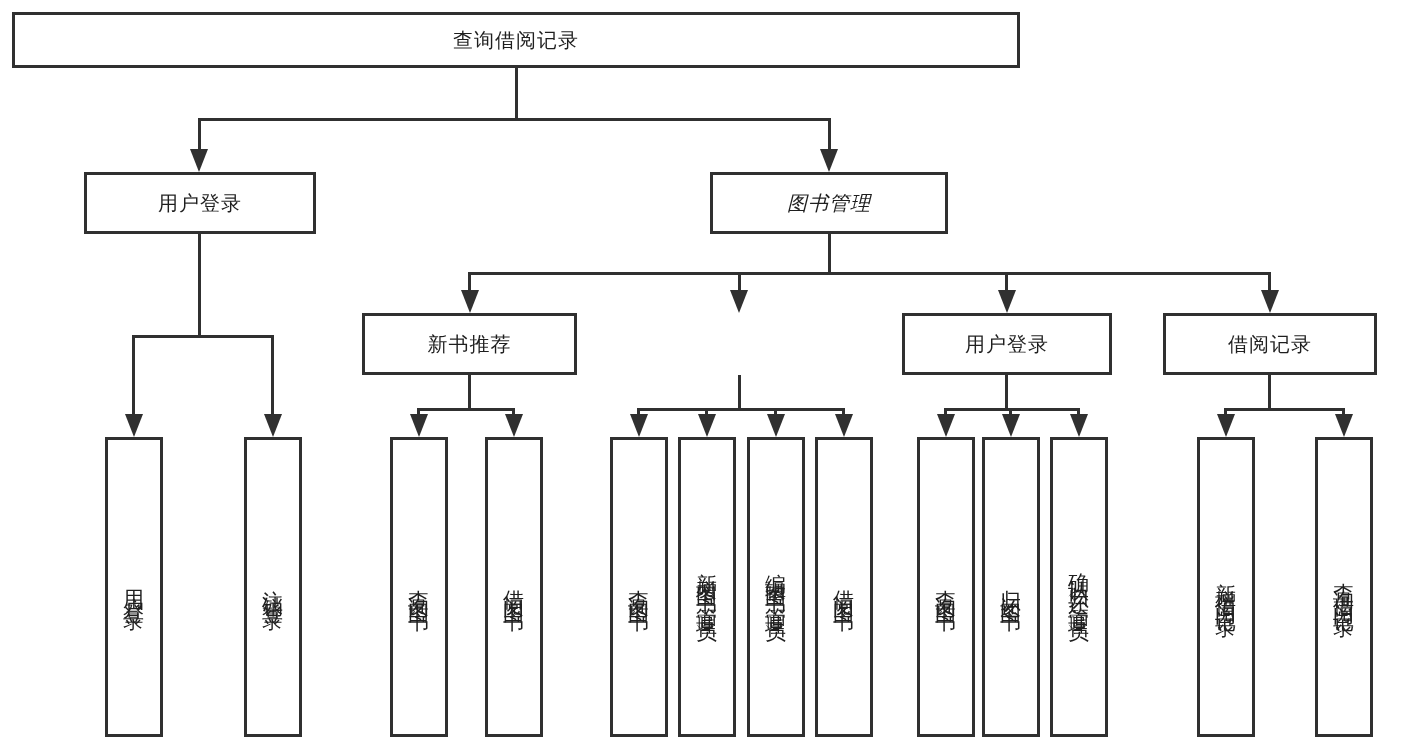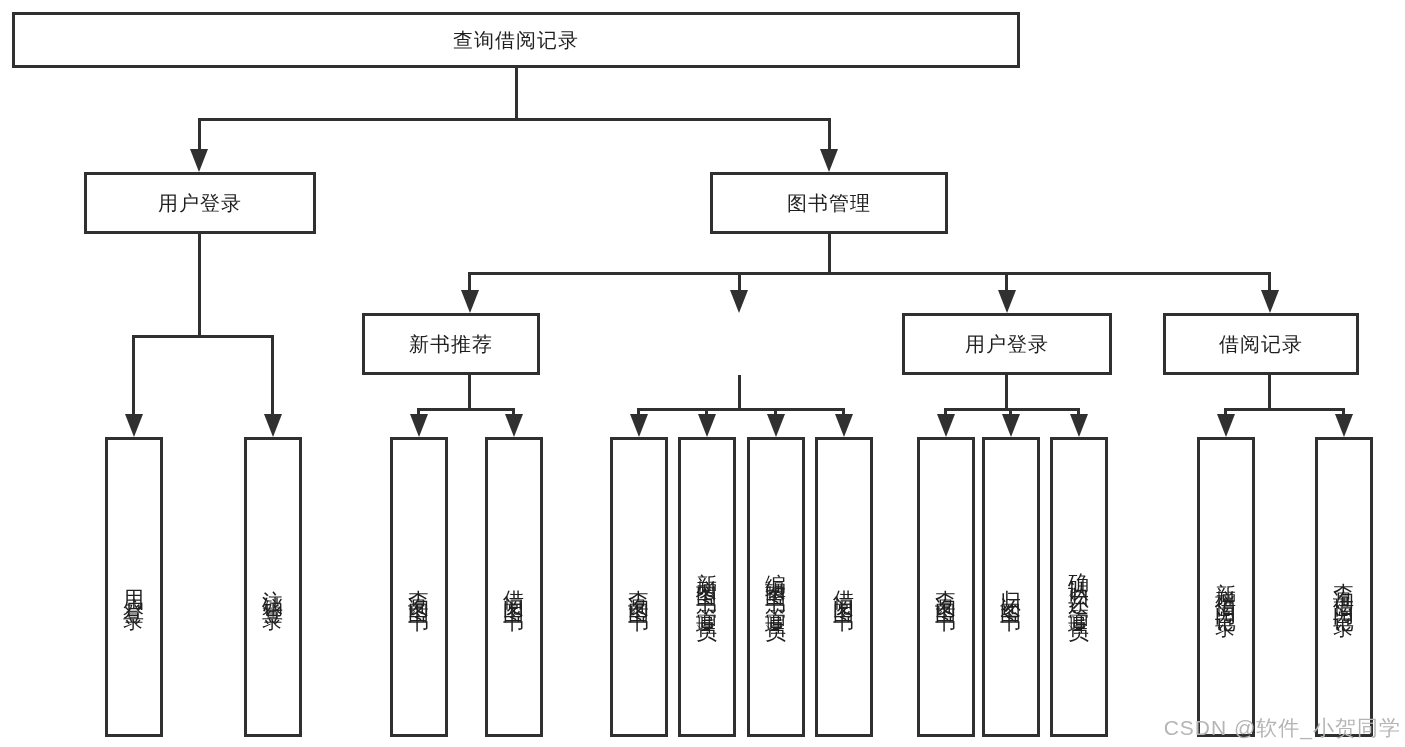--- a/index.html
+++ b/index.html
@@ -80,21 +80,21 @@
   <div class="v-line" style="left:515px; top:68px; height:50px;"></div>
   <div class="h-line" style="left:198px; top:118px; width:633px;"></div>
   <div class="v-line" style="left:198px; top:118px; height:34px;"></div>
   <div class="arrow-down" style="left:190px; top:149px;"></div>
   <div class="v-line" style="left:828px; top:118px; height:34px;"></div>
   <div class="arrow-down" style="left:820px; top:149px;"></div>
 
   <div class="node" style="left:84px; top:172px; width:232px; height:62px;">
     <span>用户登录</span>
   </div>
-  <div class="node" style="left:710px; top:172px; width:238px; height:62px;">
+  <div class="node" style="left:710px; top:172px; width:238px; height:62px;font-style:italic;">
     <span>图书管理</span>
   </div>
 
   <div class="v-line" style="left:198px; top:234px; height:101px;"></div>
   <div class="h-line" style="left:132px; top:335px; width:142px;"></div>
   <div class="v-line" style="left:132px; top:335px; height:81px;"></div>
   <div class="arrow-down" style="left:125px; top:414px;"></div>
   <div class="v-line" style="left:271px; top:335px; height:81px;"></div>
   <div class="arrow-down" style="left:264px; top:414px;"></div>
 
@@ -102,27 +102,27 @@
   <div class="h-line" style="left:468px; top:272px; width:803px;"></div>
   <div class="v-line" style="left:468px; top:272px; height:20px;"></div>
   <div class="arrow-down" style="left:461px; top:290px;"></div>
   <div class="v-line" style="left:738px; top:272px; height:20px;"></div>
   <div class="arrow-down" style="left:730px; top:290px;"></div>
   <div class="v-line" style="left:1005px; top:272px; height:20px;"></div>
   <div class="arrow-down" style="left:998px; top:290px;"></div>
   <div class="v-line" style="left:1268px; top:272px; height:20px;"></div>
   <div class="arrow-down" style="left:1261px; top:290px;"></div>
 
-  <div class="node" style="left:362px; top:313px; width:178px; height:62px;">
+  <div class="node" style="left:362px; top:313px; width:215px; height:62px;">
     <span>新书推荐</span>
   </div>
   <div class="node" style="left:902px; top:313px; width:210px; height:62px;">
     <span>用户登录</span>
   </div>
-  <div class="node" style="left:1163px; top:313px; width:196px; height:62px;font-family:Liberation Serif, serif;">
+  <div class="node" style="left:1163px; top:313px; width:214px; height:62px;font-family:Liberation Serif, serif;">
     <span>借阅记录</span>
   </div>
 
   <div class="v-line" style="left:468px; top:375px; height:33px;"></div>
   <div class="h-line" style="left:417px; top:408px; width:98px;"></div>
   <div class="v-line" style="left:417px; top:408px; height:10px;"></div>
   <div class="arrow-down" style="left:410px; top:414px;"></div>
   <div class="v-line" style="left:512px; top:408px; height:10px;"></div>
   <div class="arrow-down" style="left:505px; top:414px;"></div>
 
@@ -190,15 +190,14 @@
     <span class="vtext">确认归还（管理员）</span>
   </div>
 
   <div class="leaf" style="left:1197px;">
     <span class="vtext">新增借阅记录</span>
   </div>
   <div class="leaf" style="left:1315px;">
     <span class="vtext">查询借阅记录</span>
   </div>
 
-  <div class="watermark">CSDN @软件_小贺同学</div>
 
 </div>
 
 </body></html>

